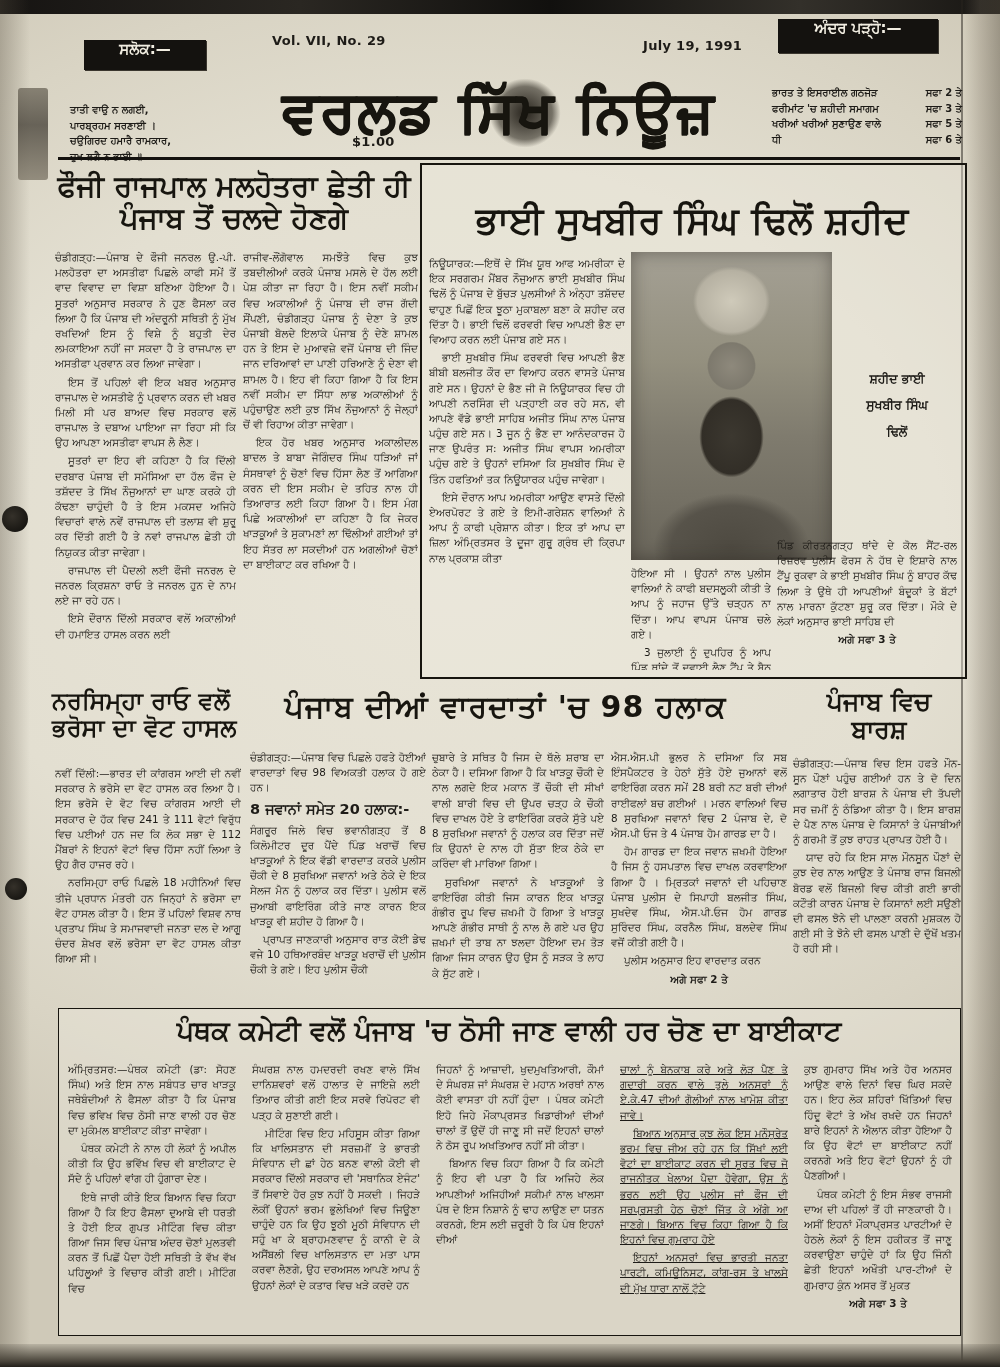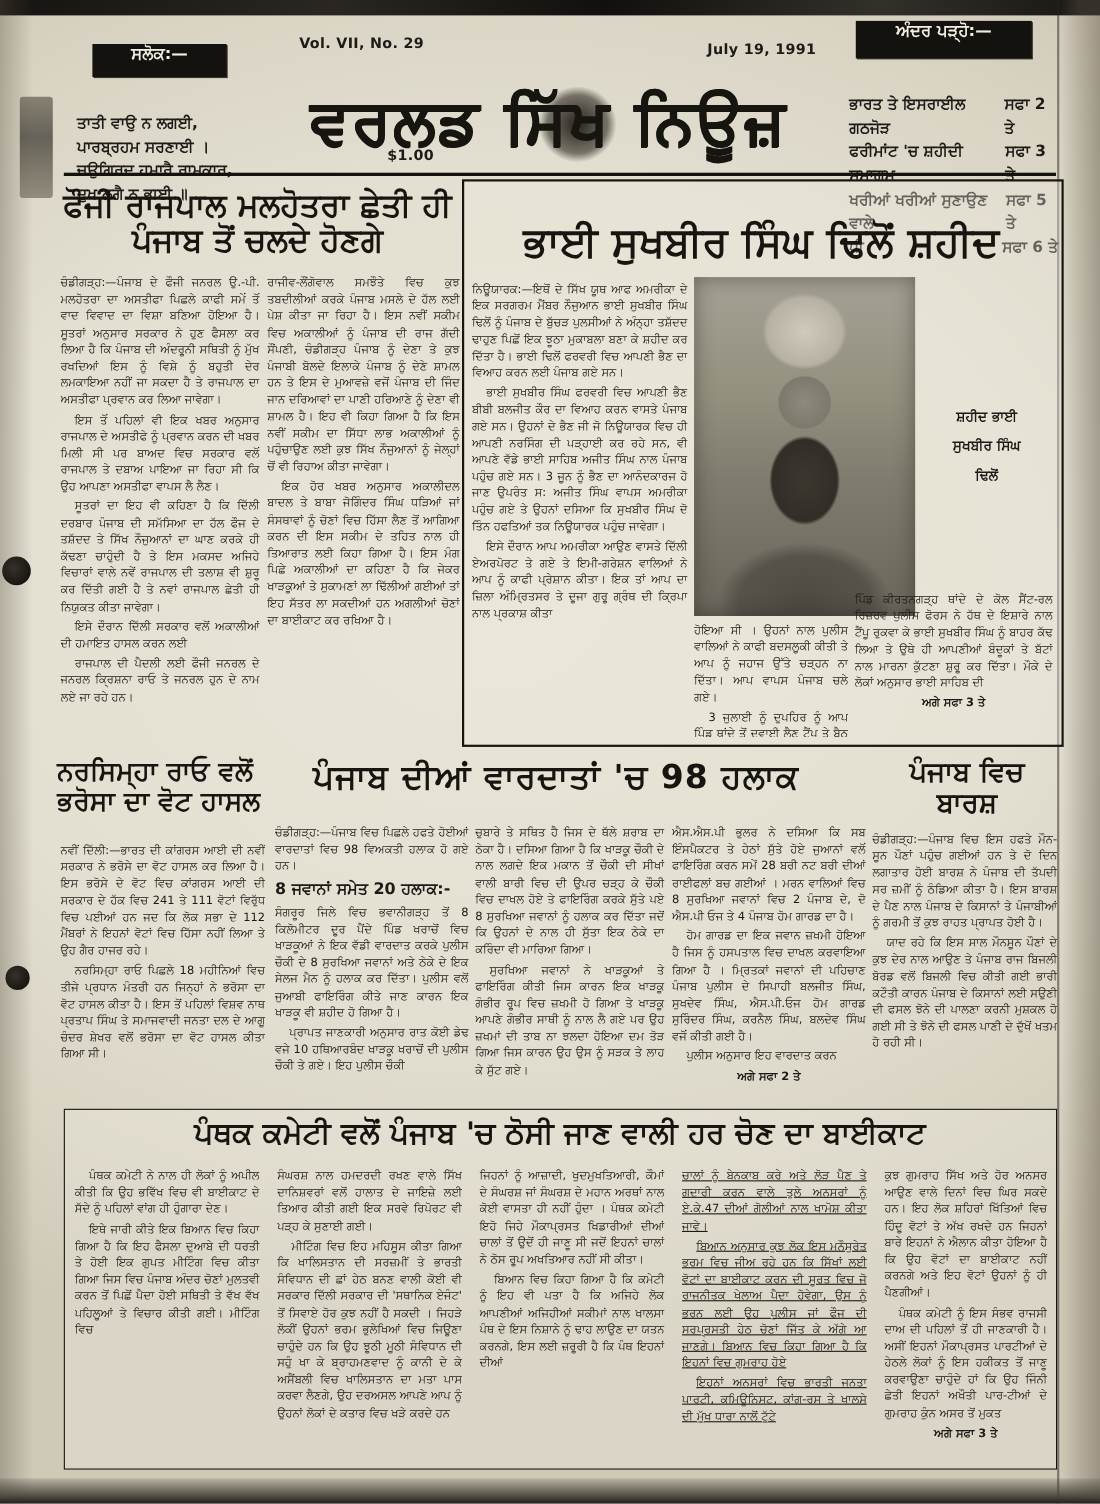--- a/index.html
+++ b/index.html
@@ -12,21 +12,21 @@
   .edge-top{left:0;top:0;width:1000px;height:14px;background:linear-gradient(90deg,#161412,#2a2722 30%,#11100e 55%,#33302a 80%,#181613);}
   .edge-bottom{left:0;top:1344px;width:1000px;height:23px;background:linear-gradient(180deg,rgba(60,55,46,.15),#4a453b 75%,#23201b);}
   .edge-right{left:964px;top:0;width:36px;height:1367px;background:linear-gradient(90deg,rgba(0,0,0,0) 0%,rgba(120,110,95,.28) 45%,rgba(90,82,68,.45) 100%);}
   .edge-left{left:0;top:0;width:30px;height:1367px;background:linear-gradient(90deg,rgba(90,82,68,.35),rgba(0,0,0,0));}
   .smudge{left:18px;top:88px;width:30px;height:92px;background:linear-gradient(180deg,#6b6558,#413c33 40%,#7a7364);opacity:.75;border-radius:3px;}
   .hole{background:radial-gradient(circle at 40% 40%, #35312a 0%, #191713 70%);border-radius:50%;}
   .fold-line{left:961px;top:0;width:2px;height:1367px;background:rgba(40,36,30,.5);}
 
   
   .blackbox{background:#14120f;color:#f1ede1;font-weight:bold;display:flex;align-items:flex-start;justify-content:center;box-shadow:1px 1px 0 #3a362e;}
-  .slok-lines,.inside-list{font-weight:bold;font-size:14px;line-height:1.55;}
+  .slok-lines,.inside-list{font-weight:bold;font-size:10px;line-height:1.55;}
   .masthead-title{font-size:57px;font-weight:900;letter-spacing:2px;color:#17150f;white-space:nowrap;
      text-shadow:1px 0 0 #17150f, 0 1px 0 #17150f;}
   .blob{background:radial-gradient(ellipse 45% 48% at 50% 45%, rgba(20,16,10,.9) 0%, rgba(30,26,18,.55) 55%, rgba(0,0,0,0) 72%);}
   .rule{background:#14120f;}
   .volline{font-size:13px;font-weight:bold;letter-spacing:.3px;}
 
   
   .headline{font-weight:900;color:#17150f;text-align:center;line-height:1.12;}
   .col{font-size:10.4px;line-height:1.46;text-align:justify;overflow:hidden;}
   .col p{margin:0 0 3px 0;text-indent:13px;}
@@ -97,22 +97,22 @@
     </div>
   </div>
 
   <div class="abs rule" style="left:58px;top:157px;width:902px;height:3px;"></div>
 
   <div class="abs headline" style="left:48px;top:170px;width:372px;font-size:29px;">ਫੌਜੀ ਰਾਜਪਾਲ ਮਲਹੋਤਰਾ ਛੇਤੀ ਹੀ ਪੰਜਾਬ ਤੋਂ ਚਲਦੇ ਹੋਣਗੇ</div>
   <div class="abs col" style="left:55px;top:250px;width:181px;height:432px;">
     <p class="nohang">ਚੰਡੀਗੜ੍ਹ:—ਪੰਜਾਬ ਦੇ ਫੌਜੀ ਜਨਰਲ ਉ.-ਪੀ. ਮਲਹੋਤਰਾ ਦਾ ਅਸਤੀਫਾ ਪਿਛਲੇ ਕਾਫੀ ਸਮੇਂ ਤੋਂ ਵਾਦ ਵਿਵਾਦ ਦਾ ਵਿਸ਼ਾ ਬਣਿਆ ਹੋਇਆ ਹੈ। ਸੂਤਰਾਂ ਅਨੁਸਾਰ ਸਰਕਾਰ ਨੇ ਹੁਣ ਫੈਸਲਾ ਕਰ ਲਿਆ ਹੈ ਕਿ ਪੰਜਾਬ ਦੀ ਅੰਦਰੂਨੀ ਸਥਿਤੀ ਨੂੰ ਮੁੱਖ ਰਖਦਿਆਂ ਇਸ ਨੂੰ ਵਿਸ਼ੇ ਨੂੰ ਬਹੁਤੀ ਦੇਰ ਲਮਕਾਇਆ ਨਹੀਂ ਜਾ ਸਕਦਾ ਹੈ ਤੇ ਰਾਜਪਾਲ ਦਾ ਅਸਤੀਫਾ ਪ੍ਰਵਾਨ ਕਰ ਲਿਆ ਜਾਵੇਗਾ।</p>
     <p>ਇਸ ਤੋਂ ਪਹਿਲਾਂ ਵੀ ਇਕ ਖਬਰ ਅਨੁਸਾਰ ਰਾਜਪਾਲ ਦੇ ਅਸਤੀਫੇ ਨੂੰ ਪ੍ਰਵਾਨ ਕਰਨ ਦੀ ਖਬਰ ਮਿਲੀ ਸੀ ਪਰ ਬਾਅਦ ਵਿਚ ਸਰਕਾਰ ਵਲੋਂ ਰਾਜਪਾਲ ਤੇ ਦਬਾਅ ਪਾਇਆ ਜਾ ਰਿਹਾ ਸੀ ਕਿ ਉਹ ਆਪਣਾ ਅਸਤੀਫਾ ਵਾਪਸ ਲੈ ਲੈਣ।</p>
     <p>ਸੂਤਰਾਂ ਦਾ ਇਹ ਵੀ ਕਹਿਣਾ ਹੈ ਕਿ ਦਿੱਲੀ ਦਰਬਾਰ ਪੰਜਾਬ ਦੀ ਸਮੱਸਿਆ ਦਾ ਹੱਲ ਫੌਜ ਦੇ ਤਸ਼ੱਦਦ ਤੇ ਸਿੱਖ ਨੌਜੁਆਨਾਂ ਦਾ ਘਾਣ ਕਰਕੇ ਹੀ ਕੱਢਣਾ ਚਾਹੁੰਦੀ ਹੈ ਤੇ ਇਸ ਮਕਸਦ ਅਜਿਹੇ ਵਿਚਾਰਾਂ ਵਾਲੇ ਨਵੇਂ ਰਾਜਪਾਲ ਦੀ ਤਲਾਸ਼ ਵੀ ਸ਼ੁਰੂ ਕਰ ਦਿੱਤੀ ਗਈ ਹੈ ਤੇ ਨਵਾਂ ਰਾਜਪਾਲ ਛੇਤੀ ਹੀ ਨਿਯੁਕਤ ਕੀਤਾ ਜਾਵੇਗਾ।</p>
+    <p>ਰਾਜਪਾਲ ਦੀ ਪੈਦਲੀ ਲਈ ਫੌਜੀ ਜਨਰਲ ਦੇ ਜਨਰਲ ਕ੍ਰਿਸ਼ਨਾ ਰਾਓ ਤੇ ਜਨਰਲ ਹੁਨ ਦੇ ਨਾਮ ਲਏ ਜਾ ਰਹੇ ਹਨ।</p>
     <p>ਇਸੇ ਦੌਰਾਨ ਦਿੱਲੀ ਸਰਕਾਰ ਵਲੋਂ ਅਕਾਲੀਆਂ ਦੀ ਹਮਾਇਤ ਹਾਸਲ ਕਰਨ ਲਈ</p>
-    <p>ਰਾਜਪਾਲ ਦੀ ਪੈਦਲੀ ਲਈ ਫੌਜੀ ਜਨਰਲ ਦੇ ਜਨਰਲ ਕ੍ਰਿਸ਼ਨਾ ਰਾਓ ਤੇ ਜਨਰਲ ਹੁਨ ਦੇ ਨਾਮ ਲਏ ਜਾ ਰਹੇ ਹਨ।</p>
   </div>
   <div class="abs col" style="left:243px;top:250px;width:175px;height:432px;">
     <p class="nohang">ਰਾਜੀਵ-ਲੌਂਗੋਵਾਲ ਸਮਝੌਤੇ ਵਿਚ ਕੁਝ ਤਬਦੀਲੀਆਂ ਕਰਕੇ ਪੰਜਾਬ ਮਸਲੇ ਦੇ ਹੱਲ ਲਈ ਪੇਸ਼ ਕੀਤਾ ਜਾ ਰਿਹਾ ਹੈ। ਇਸ ਨਵੀਂ ਸਕੀਮ ਵਿਚ ਅਕਾਲੀਆਂ ਨੂੰ ਪੰਜਾਬ ਦੀ ਰਾਜ ਗੱਦੀ ਸੌਂਪਣੀ, ਚੰਡੀਗੜ੍ਹ ਪੰਜਾਬ ਨੂੰ ਦੇਣਾ ਤੇ ਕੁਝ ਪੰਜਾਬੀ ਬੋਲਦੇ ਇਲਾਕੇ ਪੰਜਾਬ ਨੂੰ ਦੇਣੇ ਸ਼ਾਮਲ ਹਨ ਤੇ ਇਸ ਦੇ ਮੁਆਵਜ਼ੇ ਵਜੋਂ ਪੰਜਾਬ ਦੀ ਜਿੰਦ ਜਾਨ ਦਰਿਆਵਾਂ ਦਾ ਪਾਣੀ ਹਰਿਆਣੇ ਨੂੰ ਦੇਣਾ ਵੀ ਸ਼ਾਮਲ ਹੈ। ਇਹ ਵੀ ਕਿਹਾ ਗਿਆ ਹੈ ਕਿ ਇਸ ਨਵੀਂ ਸਕੀਮ ਦਾ ਸਿੱਧਾ ਲਾਭ ਅਕਾਲੀਆਂ ਨੂੰ ਪਹੁੰਚਾਉਣ ਲਈ ਕੁਝ ਸਿੱਖ ਨੌਜੁਆਨਾਂ ਨੂੰ ਜੇਲ੍ਹਾਂ ਚੋਂ ਵੀ ਰਿਹਾਅ ਕੀਤਾ ਜਾਵੇਗਾ।</p>
     <p>ਇਕ ਹੋਰ ਖਬਰ ਅਨੁਸਾਰ ਅਕਾਲੀਦਲ ਬਾਦਲ ਤੇ ਬਾਬਾ ਜੋਗਿੰਦਰ ਸਿੰਘ ਧੜਿਆਂ ਜਾਂ ਸੰਸਥਾਵਾਂ ਨੂੰ ਚੋਣਾਂ ਵਿਚ ਹਿੱਸਾ ਲੈਣ ਤੋਂ ਆਗਿਆ ਕਰਨ ਦੀ ਇਸ ਸਕੀਮ ਦੇ ਤਹਿਤ ਨਾਲ ਹੀ ਤਿਆਰਾਤ ਲਈ ਕਿਹਾ ਗਿਆ ਹੈ। ਇਸ ਮੰਗ ਪਿਛੇ ਅਕਾਲੀਆਂ ਦਾ ਕਹਿਣਾ ਹੈ ਕਿ ਜੇਕਰ ਖਾੜਕੂਆਂ ਤੇ ਸੁਕਾਮਣਾਂ ਲਾ ਢਿੱਲੀਆਂ ਗਈਆਂ ਤਾਂ ਇਹ ਸੱਤਰ ਲਾ ਸਕਦੀਆਂ ਹਨ ਅਗਲੀਆਂ ਚੋਣਾਂ ਦਾ ਬਾਈਕਾਟ ਕਰ ਰਖਿਆ ਹੈ।</p>
   </div>
 
   <div class="abs boxed" style="left:420px;top:163px;width:543px;height:512px;"></div>
   <div class="abs headline" style="left:428px;top:200px;width:528px;font-size:37px;">ਭਾਈ ਸੁਖਬੀਰ ਸਿੰਘ ਢਿਲੋਂ ਸ਼ਹੀਦ</div>
   <div class="abs col" style="left:429px;top:256px;width:196px;height:412px;">
     <p class="nohang">ਨਿਊਯਾਰਕ:—ਇਥੋਂ ਦੇ ਸਿੱਖ ਯੂਥ ਆਫ ਅਮਰੀਕਾ ਦੇ ਇਕ ਸਰਗਰਮ ਮੈਂਬਰ ਨੌਜੁਆਨ ਭਾਈ ਸੁਖਬੀਰ ਸਿੰਘ ਢਿਲੋਂ ਨੂੰ ਪੰਜਾਬ ਦੇ ਬੁੱਚੜ ਪੁਲਸੀਆਂ ਨੇ ਅੰਨ੍ਹਾ ਤਸ਼ੱਦਦ ਢਾਹੁਣ ਪਿਛੋਂ ਇਕ ਝੂਠਾ ਮੁਕਾਬਲਾ ਬਣਾ ਕੇ ਸ਼ਹੀਦ ਕਰ ਦਿੱਤਾ ਹੈ। ਭਾਈ ਢਿਲੋਂ ਫਰਵਰੀ ਵਿਚ ਆਪਣੀ ਭੈਣ ਦਾ ਵਿਆਹ ਕਰਨ ਲਈ ਪੰਜਾਬ ਗਏ ਸਨ।</p>
@@ -163,20 +163,21 @@
     <div>ਬਾਰਸ਼</div>
   </div>
   <div class="abs col" style="left:793px;top:756px;width:168px;height:250px;">
     <p class="nohang">ਚੰਡੀਗੜ੍ਹ:—ਪੰਜਾਬ ਵਿਚ ਇਸ ਹਫਤੇ ਮੌਨ-ਸੂਨ ਪੌਣਾਂ ਪਹੁੰਚ ਗਈਆਂ ਹਨ ਤੇ ਦੋ ਦਿਨ ਲਗਾਤਾਰ ਹੋਈ ਬਾਰਸ਼ ਨੇ ਪੰਜਾਬ ਦੀ ਤੱਪਦੀ ਸਰ ਜ਼ਮੀਂ ਨੂੰ ਠੰਡਿਆ ਕੀਤਾ ਹੈ। ਇਸ ਬਾਰਸ਼ ਦੇ ਪੈਣ ਨਾਲ ਪੰਜਾਬ ਦੇ ਕਿਸਾਨਾਂ ਤੇ ਪੰਜਾਬੀਆਂ ਨੂੰ ਗਰਮੀ ਤੋਂ ਕੁਝ ਰਾਹਤ ਪ੍ਰਾਪਤ ਹੋਈ ਹੈ।</p>
     <p>ਯਾਦ ਰਹੇ ਕਿ ਇਸ ਸਾਲ ਮੌਨਸੂਨ ਪੌਣਾਂ ਦੇ ਕੁਝ ਦੇਰ ਨਾਲ ਆਉਣ ਤੇ ਪੰਜਾਬ ਰਾਜ ਬਿਜਲੀ ਬੋਰਡ ਵਲੋਂ ਬਿਜਲੀ ਵਿਚ ਕੀਤੀ ਗਈ ਭਾਰੀ ਕਟੌਤੀ ਕਾਰਨ ਪੰਜਾਬ ਦੇ ਕਿਸਾਨਾਂ ਲਈ ਸਉਣੀ ਦੀ ਫਸਲ ਝੋਨੇ ਦੀ ਪਾਲਣਾ ਕਰਨੀ ਮੁਸ਼ਕਲ ਹੋ ਗਈ ਸੀ ਤੇ ਝੋਨੇ ਦੀ ਫਸਲ ਪਾਣੀ ਦੇ ਦੁੱਖੋਂ ਖਤਮ ਹੋ ਰਹੀ ਸੀ।</p>
   </div>
 
   <div class="abs boxed" style="left:58px;top:1008px;width:901px;height:326px;border-width:1.5px;"></div>
   <div class="abs headline" style="left:70px;top:1016px;width:878px;font-size:27px;">ਪੰਥਕ ਕਮੇਟੀ ਵਲੋਂ ਪੰਜਾਬ 'ਚ ਠੋਸੀ ਜਾਣ ਵਾਲੀ ਹਰ ਚੋਣ ਦਾ ਬਾਈਕਾਟ</div>
   <div class="abs col" style="left:68px;top:1062px;width:168px;height:262px;">
+    <p class="nohang">ਅੰਮ੍ਰਿਤਸਰ:—ਪੰਥਕ ਕਮੇਟੀ (ਡਾ: ਸੋਹਣ ਸਿੰਘ) ਅਤੇ ਇਸ ਨਾਲ ਸਬੰਧਤ ਚਾਰ ਖਾੜਕੂ ਜਥੇਬੰਦੀਆਂ ਨੇ ਫੈਸਲਾ ਕੀਤਾ ਹੈ ਕਿ ਪੰਜਾਬ ਵਿਚ ਭਵਿਖ ਵਿਚ ਠੋਸੀ ਜਾਣ ਵਾਲੀ ਹਰ ਚੋਣ ਦਾ ਮੁਕੰਮਲ ਬਾਈਕਾਟ ਕੀਤਾ ਜਾਵੇਗਾ।</p>
     <p>ਪੰਥਕ ਕਮੇਟੀ ਨੇ ਨਾਲ ਹੀ ਲੋਕਾਂ ਨੂੰ ਅਪੀਲ ਕੀਤੀ ਕਿ ਉਹ ਭਵਿੱਖ ਵਿਚ ਵੀ ਬਾਈਕਾਟ ਦੇ ਸੱਦੇ ਨੂੰ ਪਹਿਲਾਂ ਵਾਂਗ ਹੀ ਹੁੰਗਾਰਾ ਦੇਣ।</p>
     <p>ਇਥੇ ਜਾਰੀ ਕੀਤੇ ਇਕ ਬਿਆਨ ਵਿਚ ਕਿਹਾ ਗਿਆ ਹੈ ਕਿ ਇਹ ਫੈਸਲਾ ਦੁਆਬੇ ਦੀ ਧਰਤੀ ਤੇ ਹੋਈ ਇਕ ਗੁਪਤ ਮੀਟਿੰਗ ਵਿਚ ਕੀਤਾ ਗਿਆ ਜਿਸ ਵਿਚ ਪੰਜਾਬ ਅੰਦਰ ਚੋਣਾਂ ਮੁਲਤਵੀ ਕਰਨ ਤੋਂ ਪਿਛੋਂ ਪੈਦਾ ਹੋਈ ਸਥਿਤੀ ਤੇ ਵੱਖ ਵੱਖ ਪਹਿਲੂਆਂ ਤੇ ਵਿਚਾਰ ਕੀਤੀ ਗਈ। ਮੀਟਿੰਗ ਵਿਚ</p>
   </div>
   <div class="abs col" style="left:252px;top:1062px;width:168px;height:262px;">
     <p class="nohang">ਸੰਘਰਸ਼ ਨਾਲ ਹਮਦਰਦੀ ਰਖਣ ਵਾਲੇ ਸਿੱਖ ਦਾਨਿਸ਼ਵਰਾਂ ਵਲੋਂ ਹਾਲਾਤ ਦੇ ਜਾਇਜ਼ੇ ਲਈ ਤਿਆਰ ਕੀਤੀ ਗਈ ਇਕ ਸਰਵੇ ਰਿਪੋਰਟ ਵੀ ਪੜ੍ਹ ਕੇ ਸੁਣਾਈ ਗਈ।</p>
     <p>ਮੀਟਿੰਗ ਵਿਚ ਇਹ ਮਹਿਸੂਸ ਕੀਤਾ ਗਿਆ ਕਿ ਖਾਲਿਸਤਾਨ ਦੀ ਸਰਜ਼ਮੀਂ ਤੇ ਭਾਰਤੀ ਸੰਵਿਧਾਨ ਦੀ ਛਾਂ ਹੇਠ ਬਨਣ ਵਾਲੀ ਕੋਈ ਵੀ ਸਰਕਾਰ ਦਿੱਲੀ ਸਰਕਾਰ ਦੀ 'ਸਥਾਨਿਕ ਏਜੰਟ' ਤੋਂ ਸਿਵਾਏ ਹੋਰ ਕੁਝ ਨਹੀਂ ਹੈ ਸਕਦੀ । ਜਿਹੜੇ ਲੋਕੀਂ ਉਹਨਾਂ ਭਰਮ ਭੁਲੇਖਿਆਂ ਵਿਚ ਜਿਊਣਾ ਚਾਹੁੰਦੇ ਹਨ ਕਿ ਉਹ ਝੂਠੀ ਮੂਠੀ ਸੰਵਿਧਾਨ ਦੀ ਸਹੁੰ ਖਾ ਕੇ ਬ੍ਰਾਹਮਣਵਾਦ ਨੂੰ ਕਾਨੀ ਦੇ ਕੇ ਅਸੈਂਬਲੀ ਵਿਚ ਖਾਲਿਸਤਾਨ ਦਾ ਮਤਾ ਪਾਸ ਕਰਵਾ ਲੈਣਗੇ, ਉਹ ਦਰਅਸਲ ਆਪਣੇ ਆਪ ਨੂੰ ਉਹਨਾਂ ਲੋਕਾਂ ਦੇ ਕਤਾਰ ਵਿਚ ਖੜੇ ਕਰਦੇ ਹਨ</p>
   </div>
   <div class="abs col" style="left:436px;top:1062px;width:168px;height:262px;">
     <p class="nohang">ਜਿਹਨਾਂ ਨੂੰ ਆਜ਼ਾਦੀ, ਖੁਦਮੁਖਤਿਆਰੀ, ਕੌਮਾਂ ਦੇ ਸੰਘਰਸ਼ ਜਾਂ ਸੰਘਰਸ਼ ਦੇ ਮਹਾਨ ਅਰਥਾਂ ਨਾਲ ਕੋਈ ਵਾਸਤਾ ਹੀ ਨਹੀਂ ਹੁੰਦਾ । ਪੰਥਕ ਕਮੇਟੀ ਇਹੋ ਜਿਹੇ ਮੌਕਾਪ੍ਰਸਤ ਖਿਡਾਰੀਆਂ ਦੀਆਂ ਚਾਲਾਂ ਤੋਂ ਉਦੋਂ ਹੀ ਜਾਣੂ ਸੀ ਜਦੋਂ ਇਹਨਾਂ ਚਾਲਾਂ ਨੇ ਠੋਸ ਰੂਪ ਅਖਤਿਆਰ ਨਹੀਂ ਸੀ ਕੀਤਾ।</p>
     <p>ਬਿਆਨ ਵਿਚ ਕਿਹਾ ਗਿਆ ਹੈ ਕਿ ਕਮੇਟੀ ਨੂੰ ਇਹ ਵੀ ਪਤਾ ਹੈ ਕਿ ਅਜਿਹੇ ਲੋਕ ਆਪਣੀਆਂ ਅਜਿਹੀਆਂ ਸਕੀਮਾਂ ਨਾਲ ਖਾਲਸਾ ਪੰਥ ਦੇ ਇਸ ਨਿਸ਼ਾਨੇ ਨੂੰ ਢਾਹ ਲਾਉਣ ਦਾ ਯਤਨ ਕਰਨਗੇ, ਇਸ ਲਈ ਜ਼ਰੂਰੀ ਹੈ ਕਿ ਪੰਥ ਇਹਨਾਂ ਦੀਆਂ</p>

